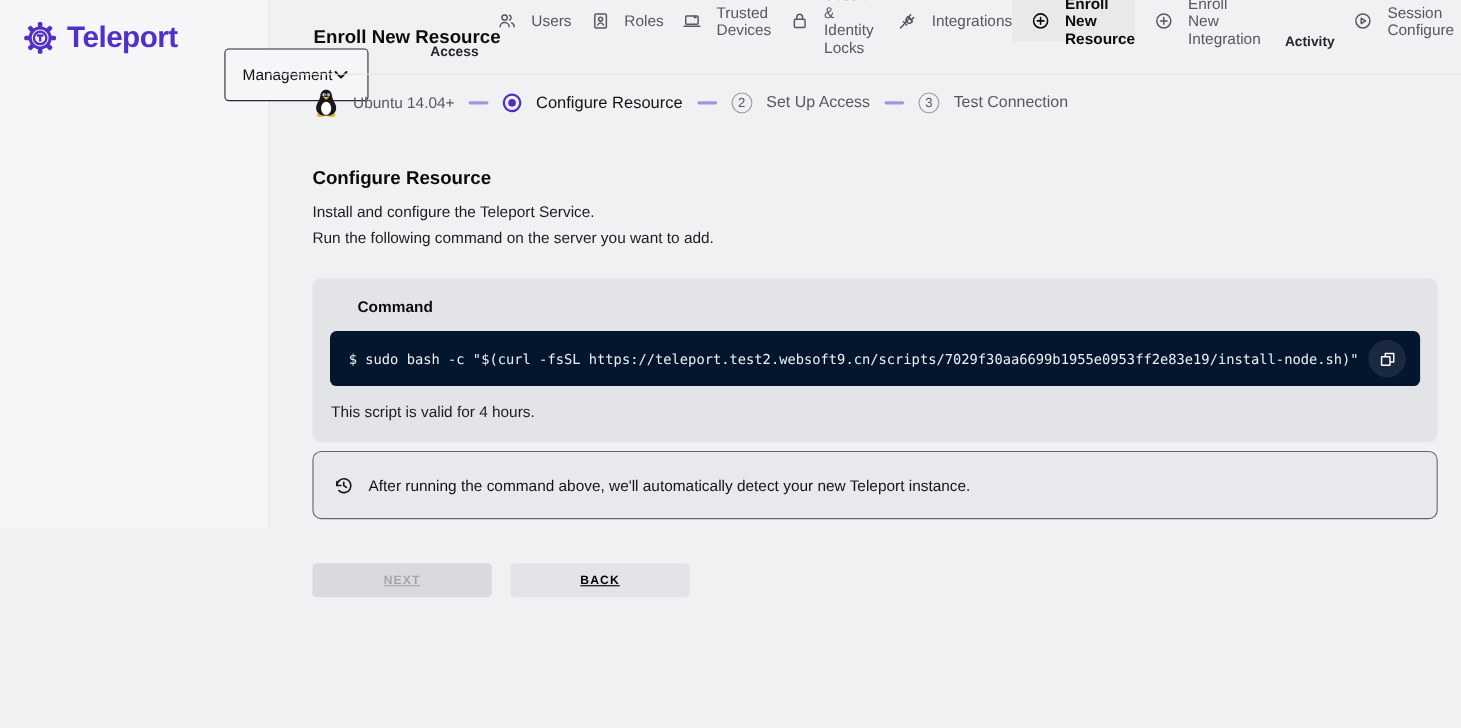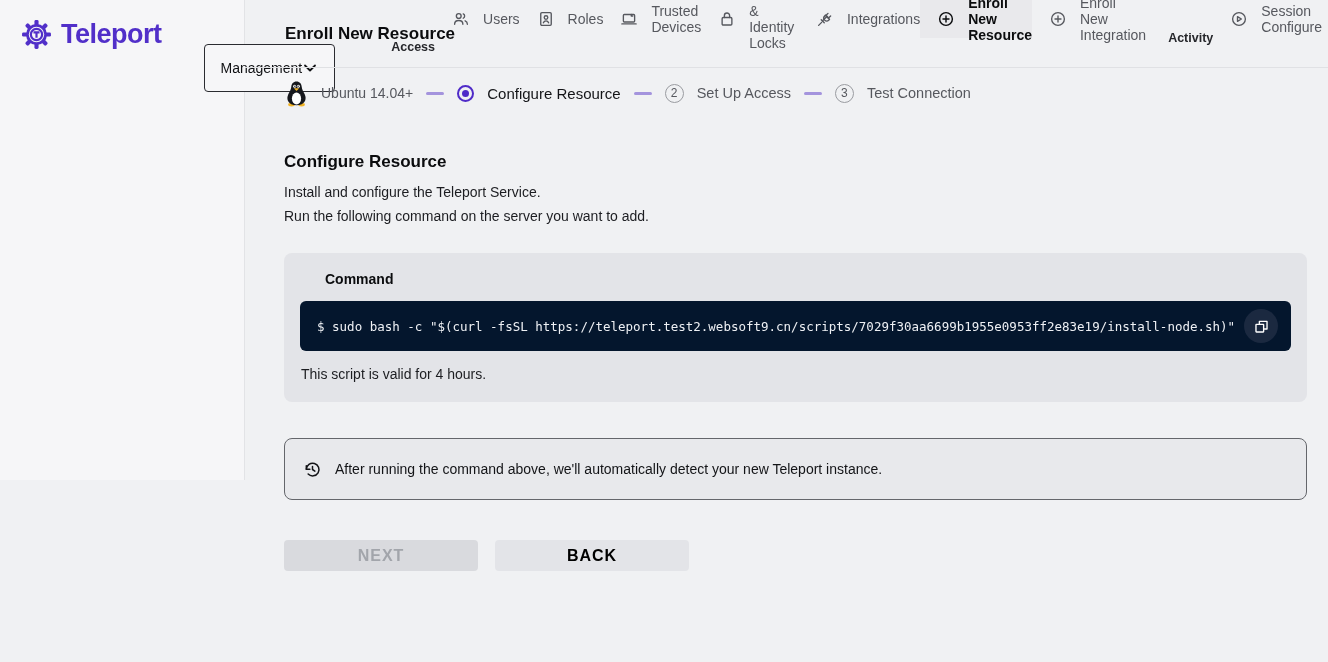--- a/index.html
+++ b/index.html
@@ -148,40 +148,41 @@
     width: 34px; height: 34px;
     border-radius: 50%;
     background: #1b2940;
     border: none;
     display: flex; align-items: center; justify-content: center;
     cursor: pointer;
   }
   .validity { margin: 15px 0 0 1px; font-size: 14px; color: #1c1d21; }
 
   .info-box {
-    margin-top: 36px;
+    margin-top: 8px;
     min-height: 62px;
     background: #e8e9ec;
     border: 1.5px solid #64666b;
     border-radius: 8px;
     display: flex;
     align-items: center;
     gap: 13px;
     padding: 0 18px;
     font-size: 14px;
     color: #131417;
   }
 
   .btn-row { margin-top: 40px; display: flex; gap: 17px; }
   .btn {
-    width: 194px; height: 31px;
+    width: 163px; height: 31px;
     border: none; border-radius: 4px;
     font-family: "Liberation Sans", sans-serif;
-    font-size: 16px; font-weight: bold; letter-spacing: 1px;
+    font-size: 11px; font-weight: bold; letter-spacing: 1px;
     cursor: pointer;
+    text-decoration: underline;
   }
   .btn-next { background: #d9dade; color: #a2a5ab; cursor: default; }
   .btn-back { background: #e3e4e8; color: #000; }
 </style>
 </head>
 <body>
 
 <aside class="sidebar">
 
   <div class="logo-row">

